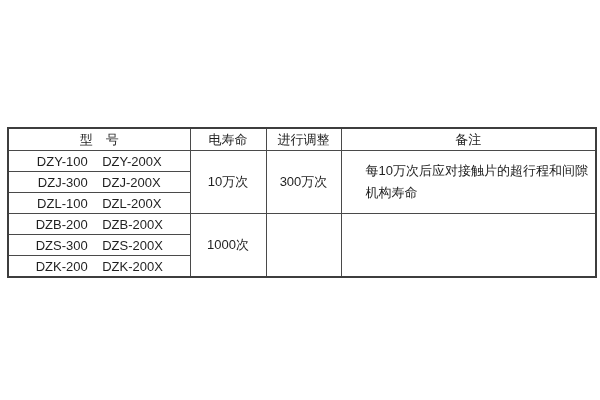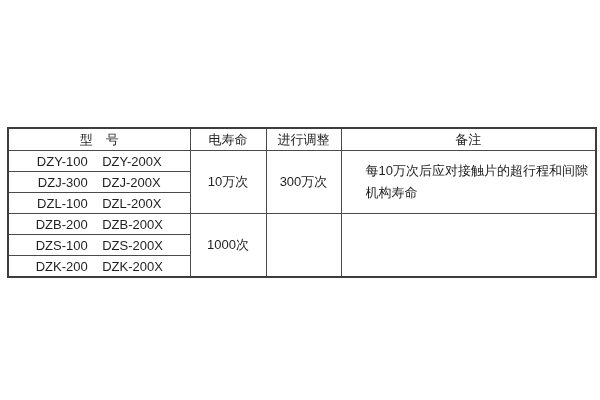--- a/index.html
+++ b/index.html
@@ -90,20 +90,20 @@
       </tr>
       <tr>
         <td class="model-cell">DZB-200    DZB-200X</td>
         <td rowspan="3">1000次</td>
         <td rowspan="3"></td>
         <td rowspan="3" class="remark-cell">
           <div class="remark-line"></div>
         </td>
       </tr>
       <tr>
-        <td class="model-cell">DZS-100    DZS-200X</td>
+        <td class="model-cell">DZS-300    DZS-200X</td>
       </tr>
       <tr>
         <td class="model-cell">DZK-200    DZK-200X</td>
       </tr>
     </tbody>
   </table>
 </div>
 
 </body></html>

